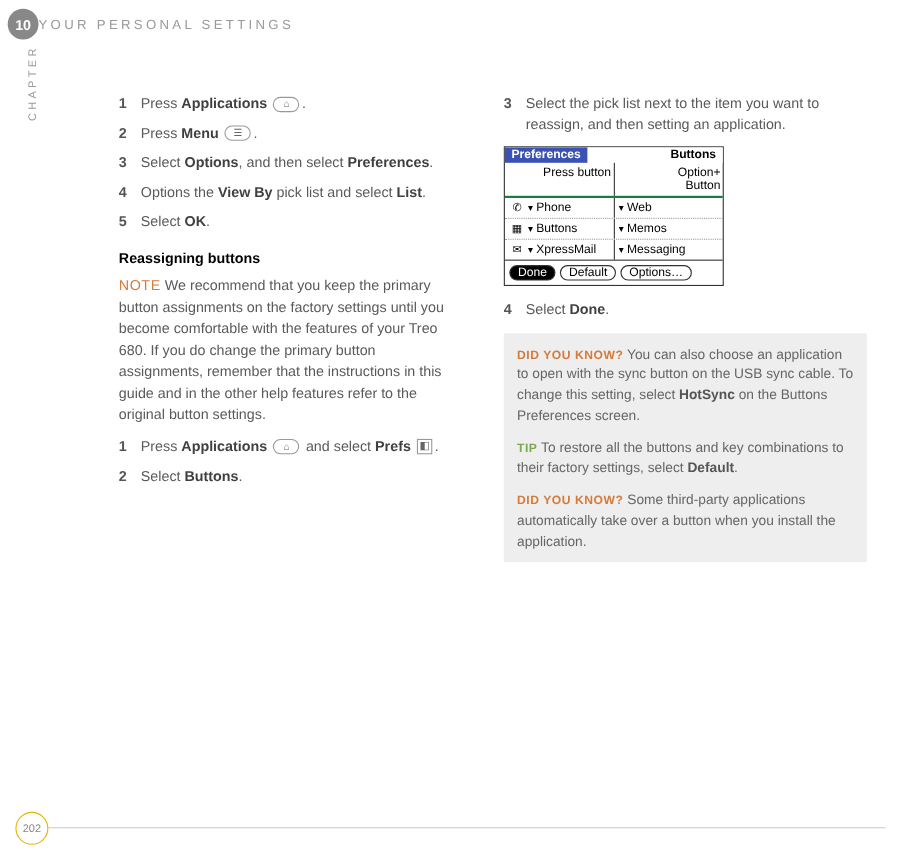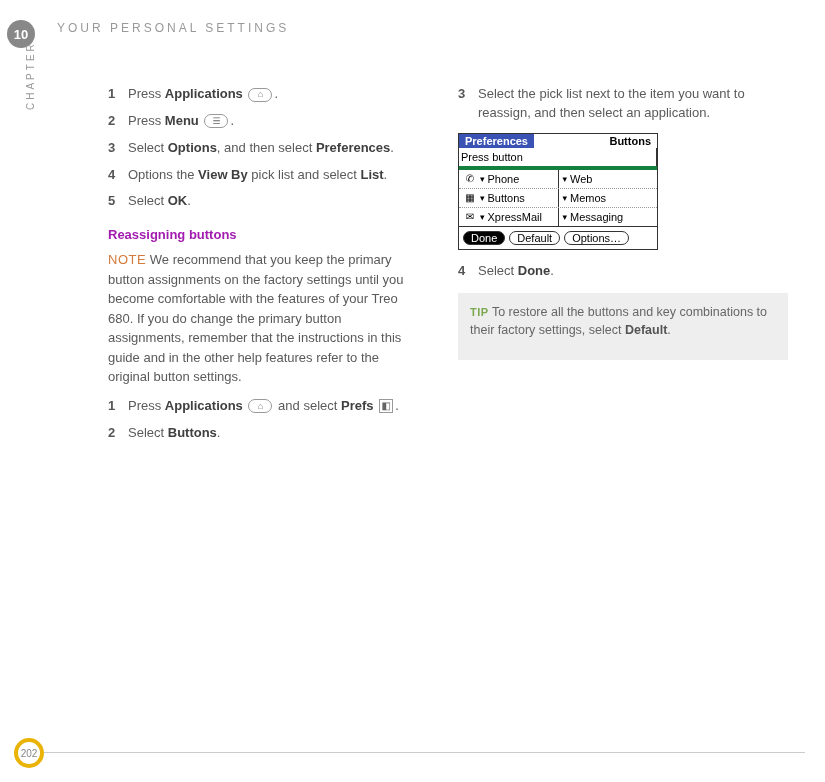--- a/index.html
+++ b/index.html
@@ -22,24 +22,22 @@
       height: 28px;
       border-radius: 50%;
       background: #888;
       color: #fff;
       display: flex;
       align-items: center;
       justify-content: center;
       font-size: 13px;
       margin-left: 7px;
       font-weight: bold;
-      margin-top: 12px;
     }
     .section-title {
-      margin-left: 22px;
       letter-spacing: 3px;
       font-size: 12px;
       color: #999;
     }
     .chapter-vertical {
       position: absolute;
       top: 52px;
       left: 25px;
       transform: rotate(-90deg);
       transform-origin: left top;
@@ -70,21 +68,21 @@
       color: #555;
       width: 20px;
       flex-shrink: 0;
     }
     .step-text {
       flex: 1;
     }
     .step-text b, .bold { font-weight: bold; color: #404040; }
     .subhead {
       font-weight: bold;
-      color: #a21caf;
+      color: #000000;
       margin: 16px 0 8px 0;
       font-size: 13px;
     }
     .para {
       line-height: 1.5;
       margin-bottom: 10px;
     }
     .note-label { font-weight: normal; color: #d47a3a; letter-spacing: 0.5px; }
     .tip-label { font-weight: bold; color: #7aa84e; letter-spacing: 0.5px; font-size: 11px; margin-top: 40px; }
     .dyk-label { font-weight: bold; color: #d47a3a; letter-spacing: 0.5px; font-size: 11px; }
@@ -143,22 +141,22 @@
       font-weight: bold;
       padding: 1px 6px;
       font-size: 11px;
     }
     .prefs-title-right {
       font-weight: bold;
       padding: 1px 6px;
     }
     .prefs-subhead {
       display: flex;
-      text-align: left;
-      border-bottom: 4px solid #15803d;
+      text-align: right;
+      border-bottom: 2px solid #15803d;
     }
     .prefs-subhead > div { flex: 1; padding: 3px 2px; }
     .prefs-subhead > div:first-child { border-right: 1px solid #333; }
     .prefs-row {
       display: flex;
       border-bottom: 1px dotted #999;
     }
     .prefs-row.noline { border-bottom: 1px solid #333; }
     .prefs-cell {
       flex: 1;
@@ -190,21 +188,21 @@
       padding: 0 7px;
       font-size: 11px;
     }
     .pbtn.filled { background: #000; color: #fff; }
     .page-num {
       position: absolute;
       bottom: 14px;
       left: 14px;
       width: 30px;
       height: 30px;
-      border: 4px solid #eab308;
+      border: 1px solid #eab308;
       border-radius: 50%;
       display: flex;
       align-items: center;
       justify-content: center;
       font-size: 10px;
       color: #888;
     }
     .footer-line {
       position: absolute;
       bottom: 29px;
@@ -274,30 +272,31 @@
       <div class="step-num">2</div>
       <div class="step-text">
         <span>Select </span><b>Buttons</b><span>.</span>
       </div>
     </div>
   </div>
 
   <div class="col right">
     <div class="step">
       <div class="step-num">3</div>
-      <div class="step-text">Select the pick list next to the item you want to reassign, and then select an application.</div>
+      <div class="step-text">Select the pick list next to the item you want to reassign, and then setting an application.</div>
     </div>
 
     <div class="prefs">
       <div class="prefs-title">
         <div class="prefs-title-left">Preferences</div>
         <div class="prefs-title-right">Buttons</div>
       </div>
       <div class="prefs-subhead">
         <div>Press button</div>
+        <div><span>Option+</span><br><span>Button</span></div>
       </div>
       <div class="prefs-row">
         <div class="prefs-cell">
             <span class="mini-icon">✆</span>
             <span class="drop">▾</span>
             <span>Phone</span>
           </div>
         <div class="prefs-cell">
             <span class="drop">▾</span>
             <span>Web</span>
@@ -334,21 +333,29 @@
 
     <div class="step">
       <div class="step-num">4</div>
       <div class="step-text">
         <span>Select </span><b>Done</b><span>.</span>
       </div>
     </div>
 
     <div class="sidebar-box">
       <div class="block">
+        <span class="dyk-label">DID YOU KNOW?</span>
+        <span> </span><span>You can also choose an application to open with the sync button on the USB sync cable. To change this setting, select </span><b>HotSync</b><span> on the Buttons Preferences screen.</span>
+      </div>
+      <div class="block">
         <span class="tip-label">TIP</span>
         <span> </span><span>To restore all the buttons and key combinations to their factory settings, select </span><b>Default</b><span>.</span>
       </div>
+      <div class="block" style="margin-bottom:0">
+        <span class="dyk-label">DID YOU KNOW?</span>
+        <span> </span><span>Some third-party applications automatically take over a button when you install the application.</span>
+      </div>
     </div>
   </div>
 </div>
 
 <div class="footer-line"></div>
 <div class="page-num">202</div>
 
 </body></html>

